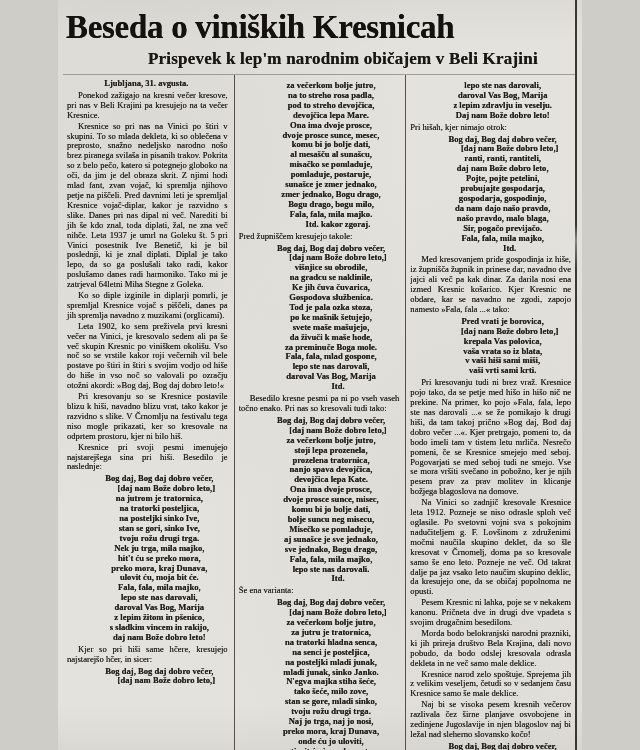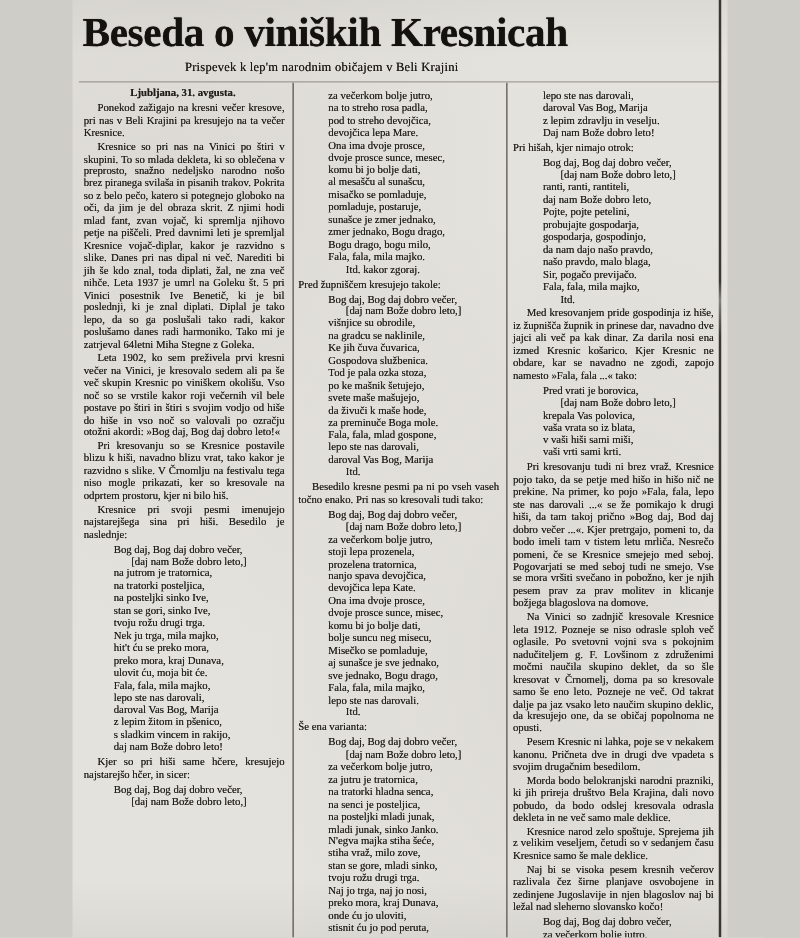--- a/index.html
+++ b/index.html
@@ -21,42 +21,42 @@
     font-family:"Liberation Serif","DejaVu Serif",serif;
     overflow:hidden;
   }
   .header{padding:7px 10px 0 8px;}
   .title{
     font-size:33px;font-weight:bold;line-height:40px;
     letter-spacing:-0.3px;color:#14120f;
     text-shadow:0 0 0.6px rgba(20,18,15,0.9);
   }
   .subtitle{
-    font-size:10px;font-weight:normal;letter-spacing:0.2px;
+    font-size:17px;font-weight:bold;letter-spacing:0.2px;
     margin:2px 0 5px 82px;color:#1a1814;
     text-shadow:0 0 0.5px rgba(20,18,15,0.8);
   }
   .columns{
     display:flex;align-items:stretch;
     margin:0 5px 0 5px;
     border-top:1px solid rgba(80,76,68,0.45);
     height:686px;overflow:hidden;
   }
   .column{
     flex:1 1 0;min-width:0;
     padding:4px 6px 0 4px;
     font-size:8.6px;line-height:9.9px;
     text-align:justify;
     text-shadow:0 0 0.45px rgba(32,30,26,0.75);
   }
   .column + .column{border-left:1px solid var(--rule);}
   .dateline{text-align:center;font-weight:bold;padding-right:2px;margin-bottom:2px;}
   .para{text-indent:11px;margin:0 0 1px 0;}
   .para-flush{text-indent:0;margin:0 0 1px 0;}
-  .verse{margin:2px 0 2px 24px;text-align:left;}
+  .verse{margin:2px 0 2px 24px;text-align:center;font-weight:bold;}
   .verse-line{white-space:nowrap;}
   .verse-line.vindent{padding-left:14px;}
   .signature{text-align:right;font-weight:bold;padding-right:6px;margin-top:2px;}
   .right-edge-line{
     position:absolute;top:0;bottom:0;right:5px;width:2px;
     background:linear-gradient(180deg,#3a3731 0%,#3a3731 30%,rgba(58,55,49,0.55) 32%,#3a3731 36%,#3a3731 100%);
   }
 </style>
 </head>
 <body>
@@ -64,20 +64,21 @@
 <div class="page">
   <div class="header">
     <div class="title">Beseda o viniških Kresnicah</div>
     <div class="subtitle">Prispevek k lep'm narodnim običajem v Beli Krajini</div>
   </div>
   <div class="columns" id="columns">
       <div class="column">
         <div class="dateline">Ljubljana, 31. avgusta.</div>
         <div class="para">Ponekod zažigajo na kresni večer kresove, pri nas v Beli Krajini pa kresujejo na ta večer Kresnice.</div>
         <div class="para">Kresnice so pri nas na Vinici po štiri v skupini. To so mlada dekleta, ki so oblečena v preprosto, snažno nedeljsko narodno nošo brez piranega svilaša in pisanih trakov. Pokrita so z belo pečo, katero si potegnejo globoko na oči, da jim je del obraza skrit. Z njimi hodi mlad fant, zvan vojač, ki spremlja njihovo petje na piščeli. Pred davnimi leti je spremljal Kresnice vojač-diplar, kakor je razvidno s slike. Danes pri nas dipal ni več. Narediti bi jih še kdo znal, toda diplati, žal, ne zna več nihče. Leta 1937 je umrl na Goleku št. 5 pri Vinici posestnik Ive Benetič, ki je bil poslednji, ki je znal diplati. Diplal je tako lepo, da so ga poslušali tako radi, kakor poslušamo danes radi harmoniko. Tako mi je zatrjeval 64letni Miha Stegne z Goleka.</div>
+        <div class="para">Ko so diple izginile in diplarji pomrli, je spremljal Kresnice vojač s piščeli, danes pa jih spremlja navadno z muzikami (orglicami).</div>
         <div class="para">Leta 1902, ko sem preživela prvi kresni večer na Vinici, je kresovalo sedem ali pa še več skupin Kresnic po viniškem okolišu. Vso noč so se vrstile kakor roji večernih vil bele postave po štiri in štiri s svojim vodjo od hiše do hiše in vso noč so valovali po ozračju otožni akordi: »Bog daj, Bog daj dobro leto!«</div>
         <div class="para">Pri kresovanju so se Kresnice postavile blizu k hiši, navadno blizu vrat, tako kakor je razvidno s slike. V Črnomlju na festivalu tega niso mogle prikazati, ker so kresovale na odprtem prostoru, kjer ni bilo hiš.</div>
         <div class="para">Kresnice pri svoji pesmi imenujejo najstarejšega sina pri hiši. Besedilo je naslednje:</div>
         <div class="verse">
           <div class="verse-line">Bog daj, Bog daj dobro večer,</div>
           <div class="verse-line vindent">[daj nam Bože dobro leto,]</div>
           <div class="verse-line">na jutrom je tratornica,</div>
           <div class="verse-line">na tratorki posteljica,</div>
           <div class="verse-line">na posteljki sinko Ive,</div>
           <div class="verse-line">stan se gori, sinko Ive,</div>
@@ -159,21 +160,21 @@
         <div class="verse">
           <div class="verse-line">Bog daj, Bog daj dobro večer,</div>
           <div class="verse-line vindent">[daj nam Bože dobro leto,]</div>
           <div class="verse-line">za večerkom bolje jutro,</div>
           <div class="verse-line">za jutru je tratornica,</div>
           <div class="verse-line">na tratorki hladna senca,</div>
           <div class="verse-line">na senci je posteljica,</div>
           <div class="verse-line">na posteljki mladi junak,</div>
           <div class="verse-line">mladi junak, sinko Janko.</div>
           <div class="verse-line">N'egva majka stiha šeće,</div>
-          <div class="verse-line">stiha vraž, milo zove,</div>
+          <div class="verse-line">tako šeće, milo zove,</div>
           <div class="verse-line">stan se gore, mladi sinko,</div>
           <div class="verse-line">tvoju rožu drugi trga.</div>
           <div class="verse-line">Naj jo trga, naj jo nosi,</div>
           <div class="verse-line">preko mora, kraj Dunava,</div>
           <div class="verse-line">onde ću jo uloviti,</div>
           <div class="verse-line">stisnit ću jo pod peruta,</div>
         </div>
       </div>
       <div class="column">
         <div class="verse">

